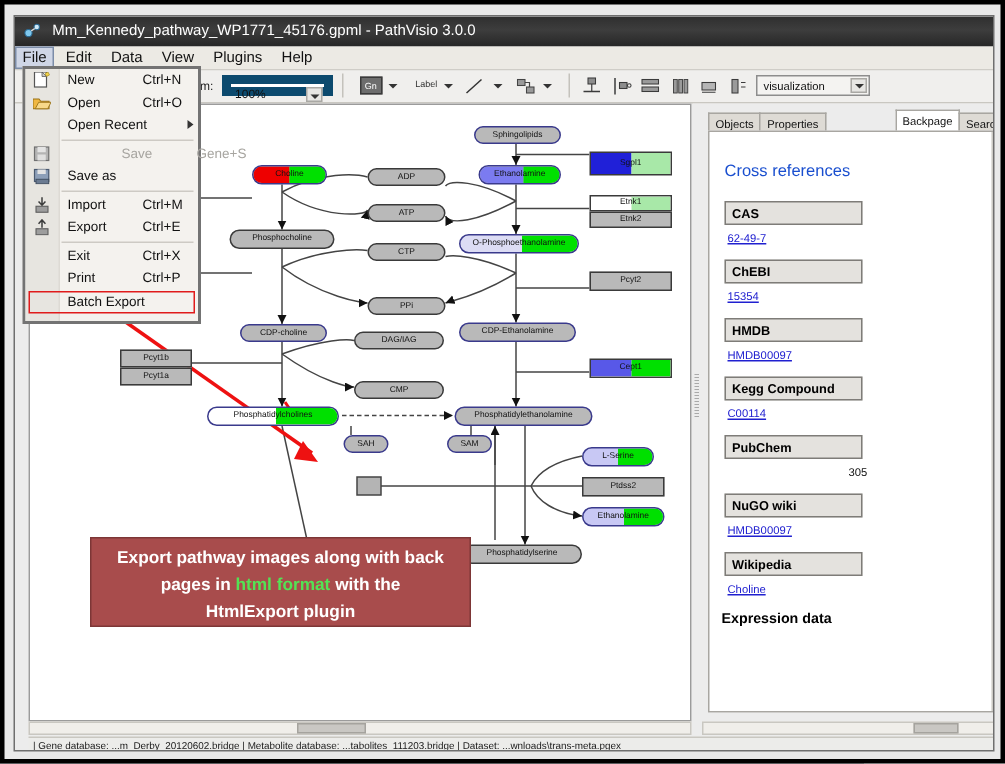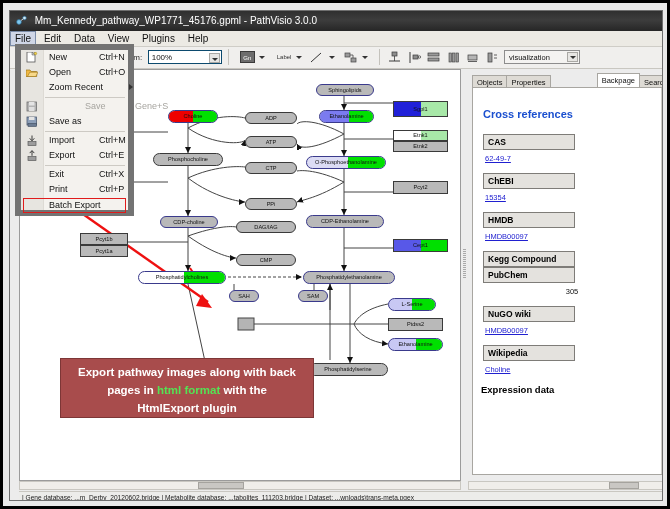--- a/index.html
+++ b/index.html
@@ -39,21 +39,21 @@
 
   
   #toolbar{position:absolute;left:0;top:36px;width:100%;height:21px;
       background:#f0efed;border-bottom:1px solid #c9c7c1;font-size:9px;
       white-space:nowrap;overflow:hidden;}
   .tb-sep{display:inline-block;width:1px;height:16px;background:#c4c2bc;
       margin:2px 4px 0 4px;vertical-align:top;}
   .tb-lbl{display:inline-block;font-size:8px;color:#222;margin:6px 2px 0 5px;
       vertical-align:top;}
   .tb-combo{display:inline-block;width:74px;height:14px;background:#fff;
-      border:1px solid #0c4a6e;margin:3px 0 0 1px;vertical-align:top;
+      border:6px solid #0c4a6e;margin:3px 0 0 1px;vertical-align:top;
       font-size:8px;line-height:13px;padding-left:3px;position:relative;
       box-sizing:border-box;color:#111;}
   .tb-combo .arw{position:absolute;right:1px;top:2px;width:11px;height:10px;
       background:#e7e6e3;border:1px solid #a9a8a4;box-sizing:border-box;}
   .tb-combo .arw:after{content:"";position:absolute;left:2px;top:4px;
       border-left:3px solid transparent;border-right:3px solid transparent;
       border-top:3px solid #333;}
   .tb-btn{display:inline-block;width:15px;height:15px;margin:3px 1px 0 1px;
       vertical-align:top;position:relative;}
   .tb-mini{display:inline-block;width:9px;height:15px;margin:3px 2px 0 0;
@@ -113,21 +113,21 @@
   #tabstrip{position:absolute;left:4px;top:4px;width:198px;height:15px;
       font-size:7.5px;white-space:nowrap;}
   .ptab{display:inline-block;height:13px;line-height:13px;padding:0 4px;
       background:#dedbd5;border:1px solid #a8a6a1;border-bottom:none;
       margin-right:-1px;color:#111;vertical-align:bottom;box-sizing:border-box;}
   .ptab.sel{background:#ffffff;height:15px;line-height:14px;font-weight:normal;margin-left:47px;}
   #panelbody{position:absolute;left:4px;top:18px;width:198px;height:388px;
       background:#ffffff;border:1px solid #a8a6a1;box-sizing:border-box;
       overflow:hidden;}
   #panelinner{position:absolute;left:6px;top:6px;right:10px;bottom:2px;}
-  .xref-h{font-size:11px;font-weight:bold;color:#1a4fcf;margin:14px 0 14px 4px;}
+  .xref-h{font-size:11px;font-weight:normal;color:#1a4fcf;margin:14px 0 14px 4px;}
   .xref-box{width:92px;height:16px;background:#e4e2de;border:1px solid #7e7c78;
       font-size:8.5px;font-weight:bold;color:#000;line-height:15px;padding-left:4px;
       margin:0 0 0 4px;box-sizing:border-box;}
   .xref-val{font-size:7.5px;margin:4px 0 10px 6px;}
   .xref-val a{color:#2020d0;text-decoration:underline;}
   .xref-val.plain{color:#111;text-decoration:none;text-align:center;}
   .expr-h{font-size:9.5px;font-weight:bold;color:#000;margin:6px 0 0 2px;}
   #panelvscroll{position:absolute;right:0;top:0;width:8px;height:100%;
       background:#f0eeea;border-left:1px solid #cdcbc6;box-sizing:border-box;}
 
@@ -136,21 +136,21 @@
       border:1px solid #c9c7c1;box-sizing:border-box;}
   .hscroll .thumb{position:absolute;top:0;height:7px;background:#c9c7c3;
       border:1px solid #a5a39e;box-sizing:border-box;}
   #statusbar{position:absolute;left:9px;top:480px;width:645px;height:12px;
       background:#ececea;border-top:1px solid #c9c7c1;font-size:6.6px;
       color:#1b1b1b;line-height:12px;white-space:nowrap;overflow:hidden;
       padding-left:3px;box-sizing:border-box;}
 
   
   #filemenu{position:absolute;left:5px;top:33px;width:119px;height:172px;
-      background:#f4f2ee;border:6px solid #737373;z-index:60;
+      background:#f4f2ee;border:2px solid #737373;z-index:60;
       font-size:9px;box-sizing:border-box;text-decoration:underline;}
   #filemenu .gutter{position:absolute;left:0;top:0;width:22px;height:100%;
       background:#e7e5e0;border-right:1px solid #dddad4;}
   .fm-row{position:relative;height:15px;line-height:15px;z-index:2;}
   .fm-row .t{position:absolute;left:28px;color:#111;}
   .fm-row .k{position:absolute;left:78px;color:#111;}
   .fm-row.dis .t,.fm-row.dis .k{color:#a7a5a0;margin-left:36px;}
   .fm-row .sub{position:absolute;left:108px;top:4px;
       border-top:3px solid transparent;border-bottom:3px solid transparent;
       border-left:4px solid #333;}
@@ -470,20 +470,21 @@
         <div id="panelinner">
           <div class="xref-h">Cross references</div>
           <div id="xreflist">
               <div class="xref-box">CAS</div>
               <div class="xref-val"><a href="#">62-49-7</a></div>
               <div class="xref-box">ChEBI</div>
               <div class="xref-val"><a href="#">15354</a></div>
               <div class="xref-box">HMDB</div>
               <div class="xref-val"><a href="#">HMDB00097</a></div>
               <div class="xref-box">Kegg Compound</div>
+              <div class="xref-val"><a href="#">C00114</a></div>
               <div class="xref-box">PubChem</div>
               <div class="xref-val plain">305</div>
               <div class="xref-box">NuGO wiki</div>
               <div class="xref-val"><a href="#">HMDB00097</a></div>
               <div class="xref-box">Wikipedia</div>
               <div class="xref-val"><a href="#">Choline</a></div>
             </div>
           <div class="expr-h">Expression data</div>
         </div>
         <div id="panelvscroll"></div>
@@ -513,21 +514,21 @@
           </div>
           <div class="fm-row">
             <span class="fm-icon"><svg width="12" height="11">
                 <path d="M0 3 h4 l1.2 1.5 h5.5 v5 H0 z" fill="#f0b843" stroke="#9a7317" stroke-width="0.7"></path>
                 <path d="M1.5 9.5 L3.8 5.2 H12 l-2.2 4.3 z" fill="#f8d98a" stroke="#9a7317" stroke-width="0.6"></path>
               </svg></span>
             <span class="t">Open</span>
             <span class="k">Ctrl+O</span>
           </div>
           <div class="fm-row">
-            <span class="t">Zoom Recent</span>
+            <span class="t">Open Recent</span>
             <span class="sub"></span>
           </div>
           <div class="fm-sep"></div>
           <div class="fm-row dis">
             <span class="fm-icon"><svg width="12" height="11">
                 <rect x="1" y="1" width="9.5" height="9" fill="#b4b4b4" stroke="#707070" stroke-width="0.8"></rect>
                 <rect x="3" y="1" width="5.5" height="3.5" fill="#e4e4e4"></rect>
                 <rect x="3" y="6" width="5.5" height="4" fill="#e0e0e0"></rect>
               </svg></span>
             <span class="t">Save</span>

